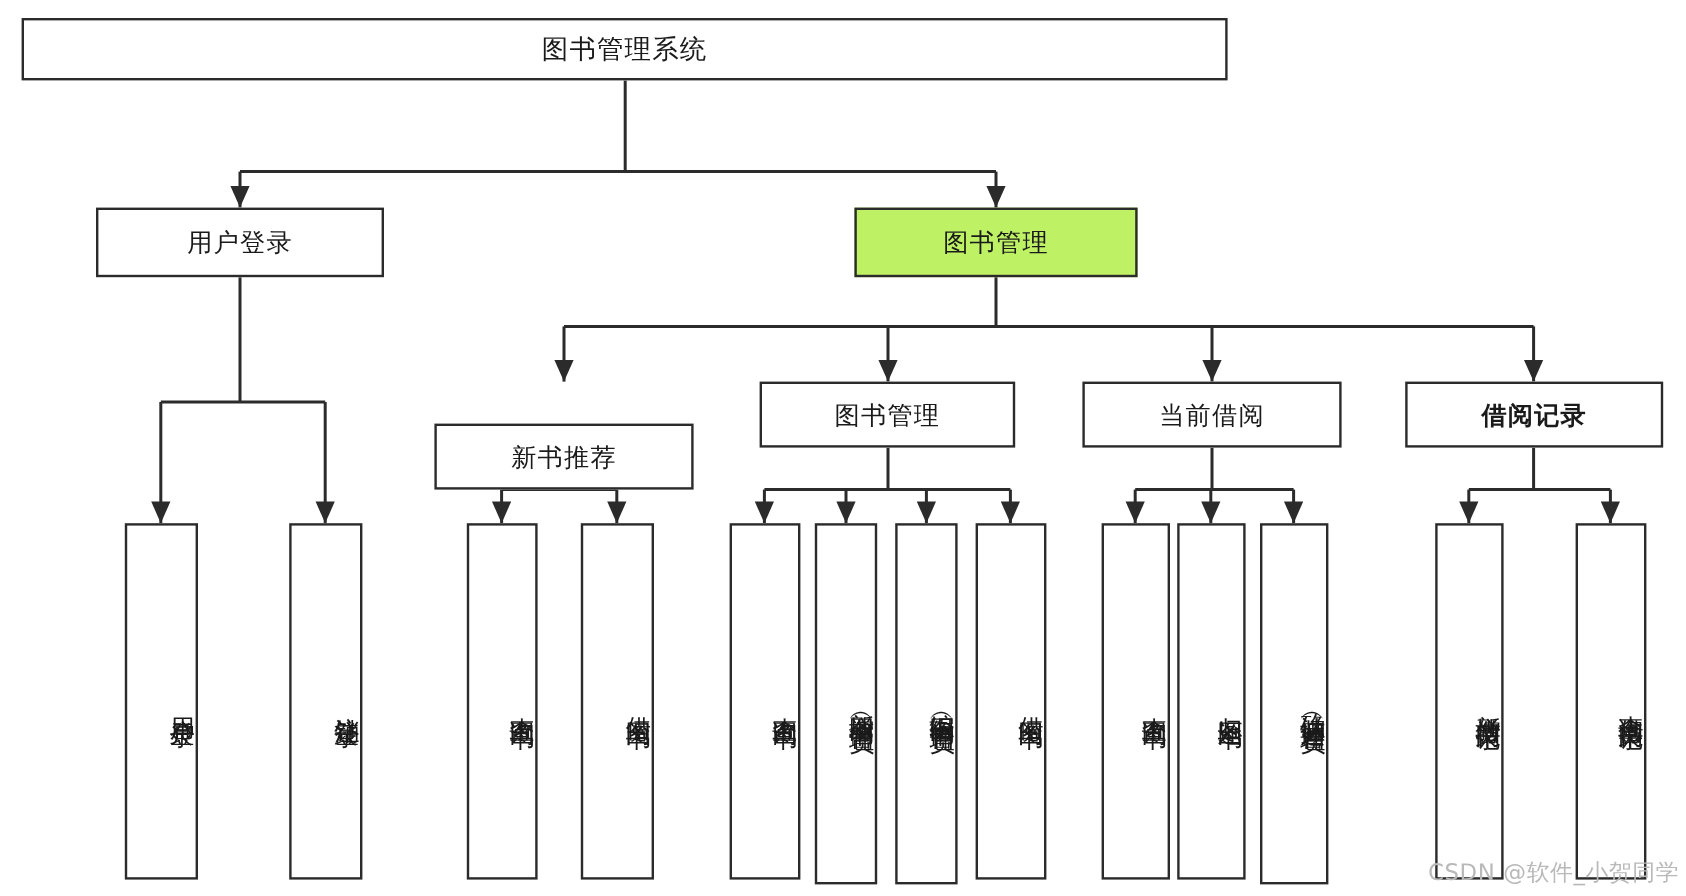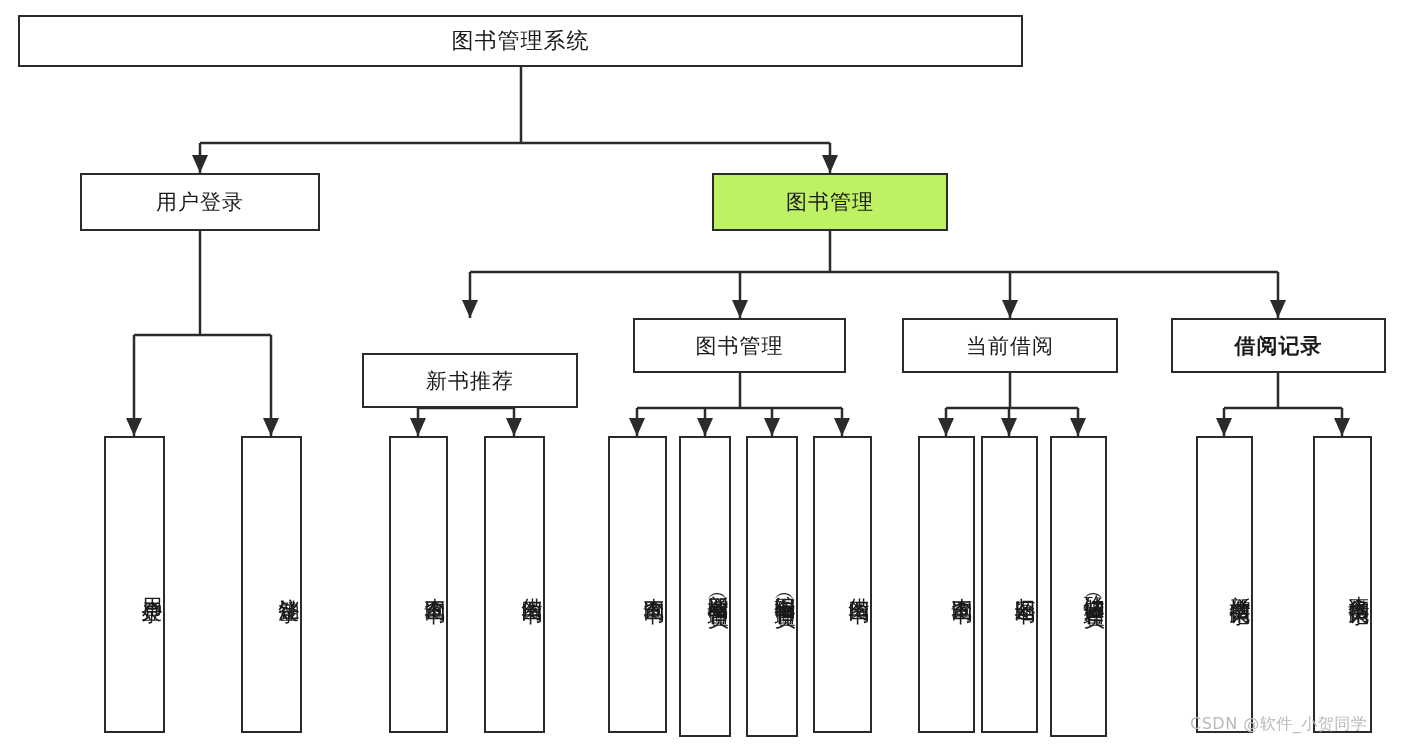--- a/index.html
+++ b/index.html
@@ -49,21 +49,21 @@
     position: absolute;
     left: 0;
     top: 0;
     width: 1405px;
     height: 747px;
     pointer-events: none;
   }
   #watermark {
     position: absolute;
     color: #b9b9b9;
-    font-size: 16px;
+    font-size: 19px;
     white-space: nowrap;
     letter-spacing: 0.5px;
   }
 </style>
 </head>
 <body>
 
 <div id="canvas">
   <svg id="edges" viewBox="0 0 1405 747">
       <line x1="521" y1="67" x2="521" y2="143" stroke="#2b2b2b" stroke-width="2.5"></line>

